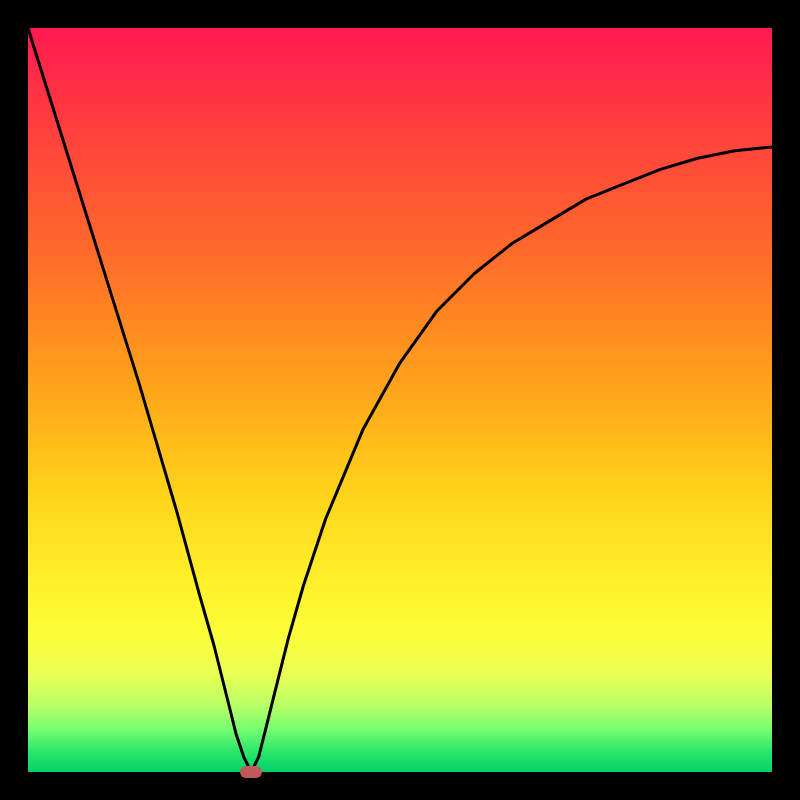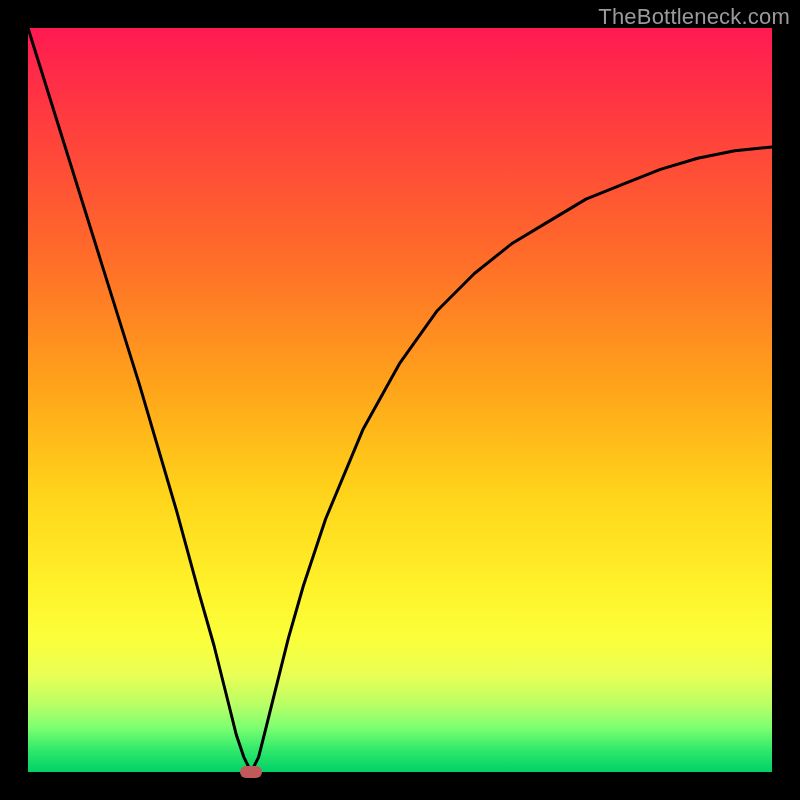--- a/index.html
+++ b/index.html
@@ -66,20 +66,19 @@
     height: 12px;
     border-radius: 6px;
     background: #c05a5a;
     transform: translate(-50%, -50%);
   }
 </style>
 </head>
 <body>
 
 <div class="frame">
-  <div class="watermark">TheBottleneck.com</div>
   <div class="plot">
     <svg class="curve" viewBox="0 0 744 744" preserveAspectRatio="none">
       <path fill="none" stroke="#000" stroke-width="3" stroke-linecap="round" stroke-linejoin="round" d="M0.0 0.0 L37.2 119.0 L74.4 238.1 L111.6 357.1 L148.8 483.6 L171.1 565.4 L186.0 617.5 L200.9 677.0 L208.3 706.8 L215.8 729.1 L223.2 744.0 L230.6 729.1 L238.1 699.4 L245.5 669.6 L260.4 610.1 L275.3 558.0 L297.6 491.0 L334.8 401.8 L372.0 334.8 L409.2 282.7 L446.4 245.5 L483.6 215.8 L520.8 193.4 L558.0 171.1 L595.2 156.2 L632.4 141.4 L669.6 130.2 L706.8 122.8 L744.0 119.0"></path>
     </svg>
     <div class="marker" style="left:223.2px; top:744px;"></div>
   </div>
 </div>
 
 </body></html>

